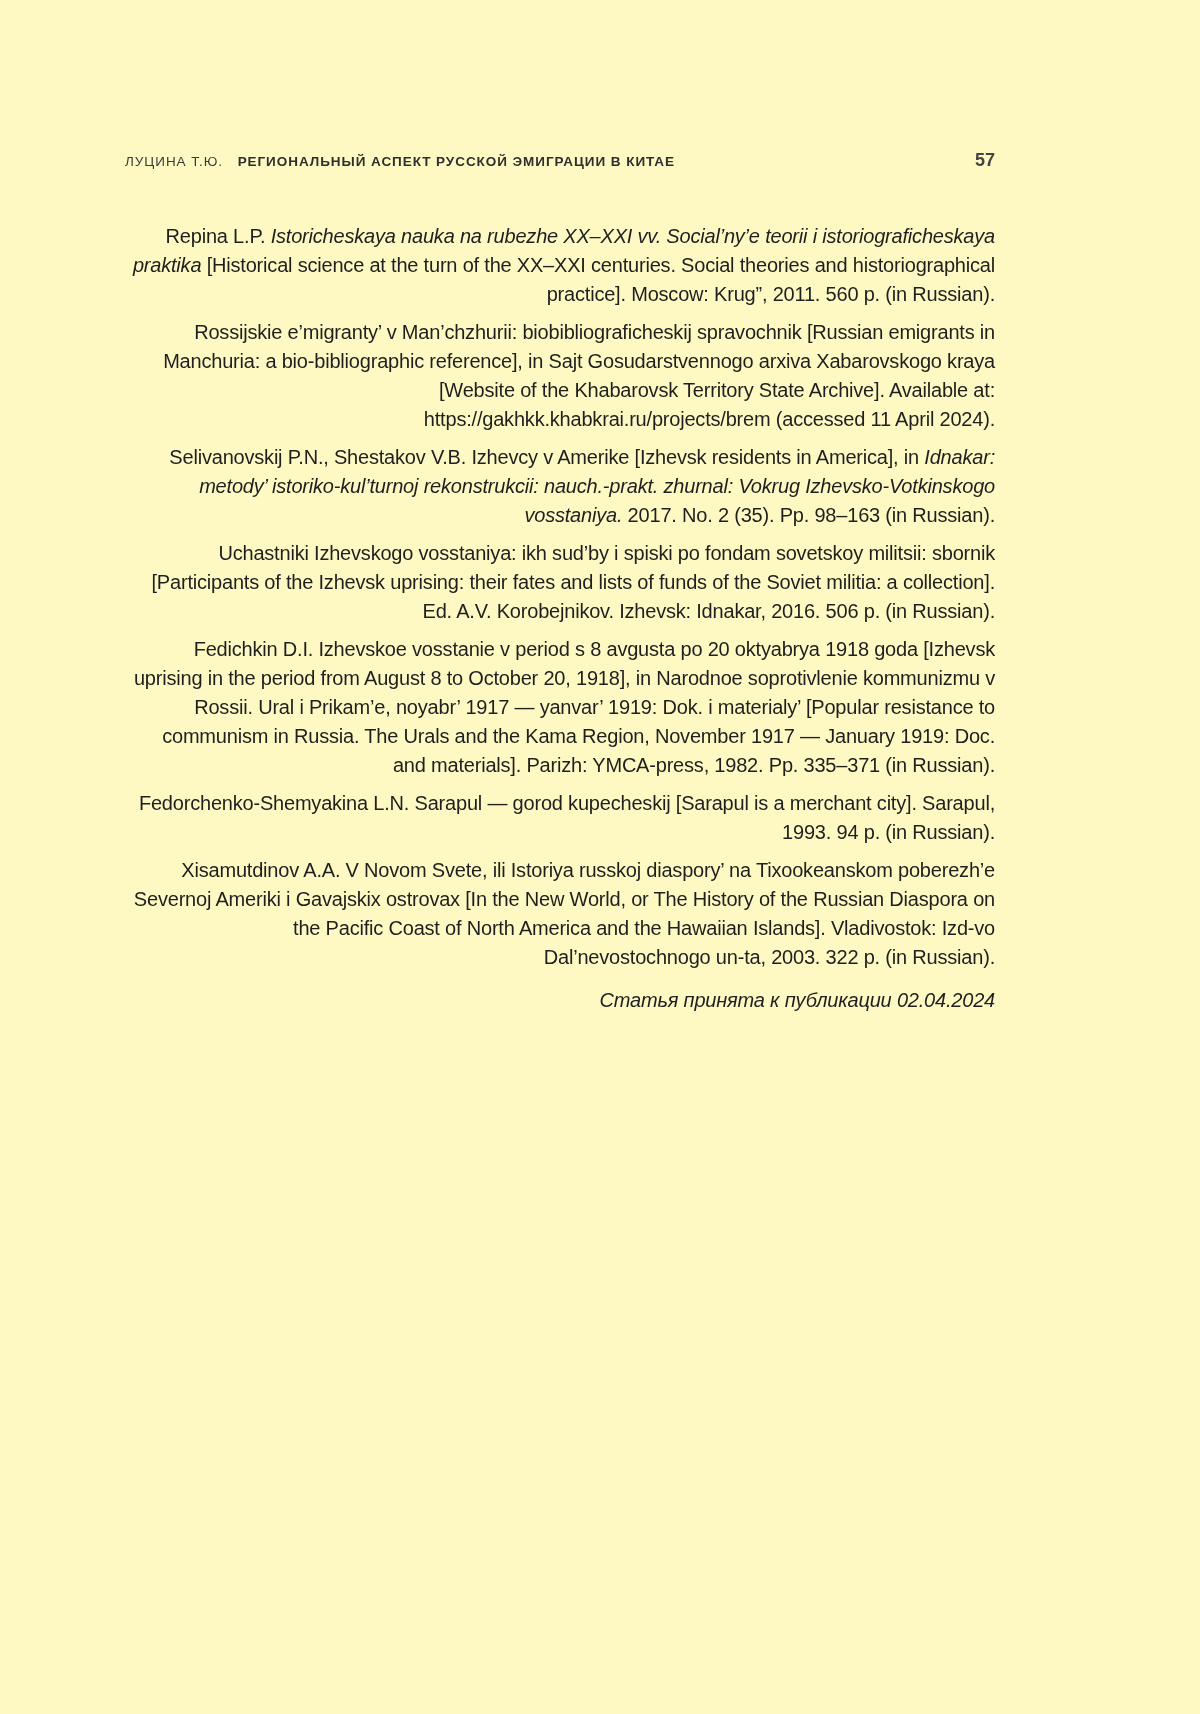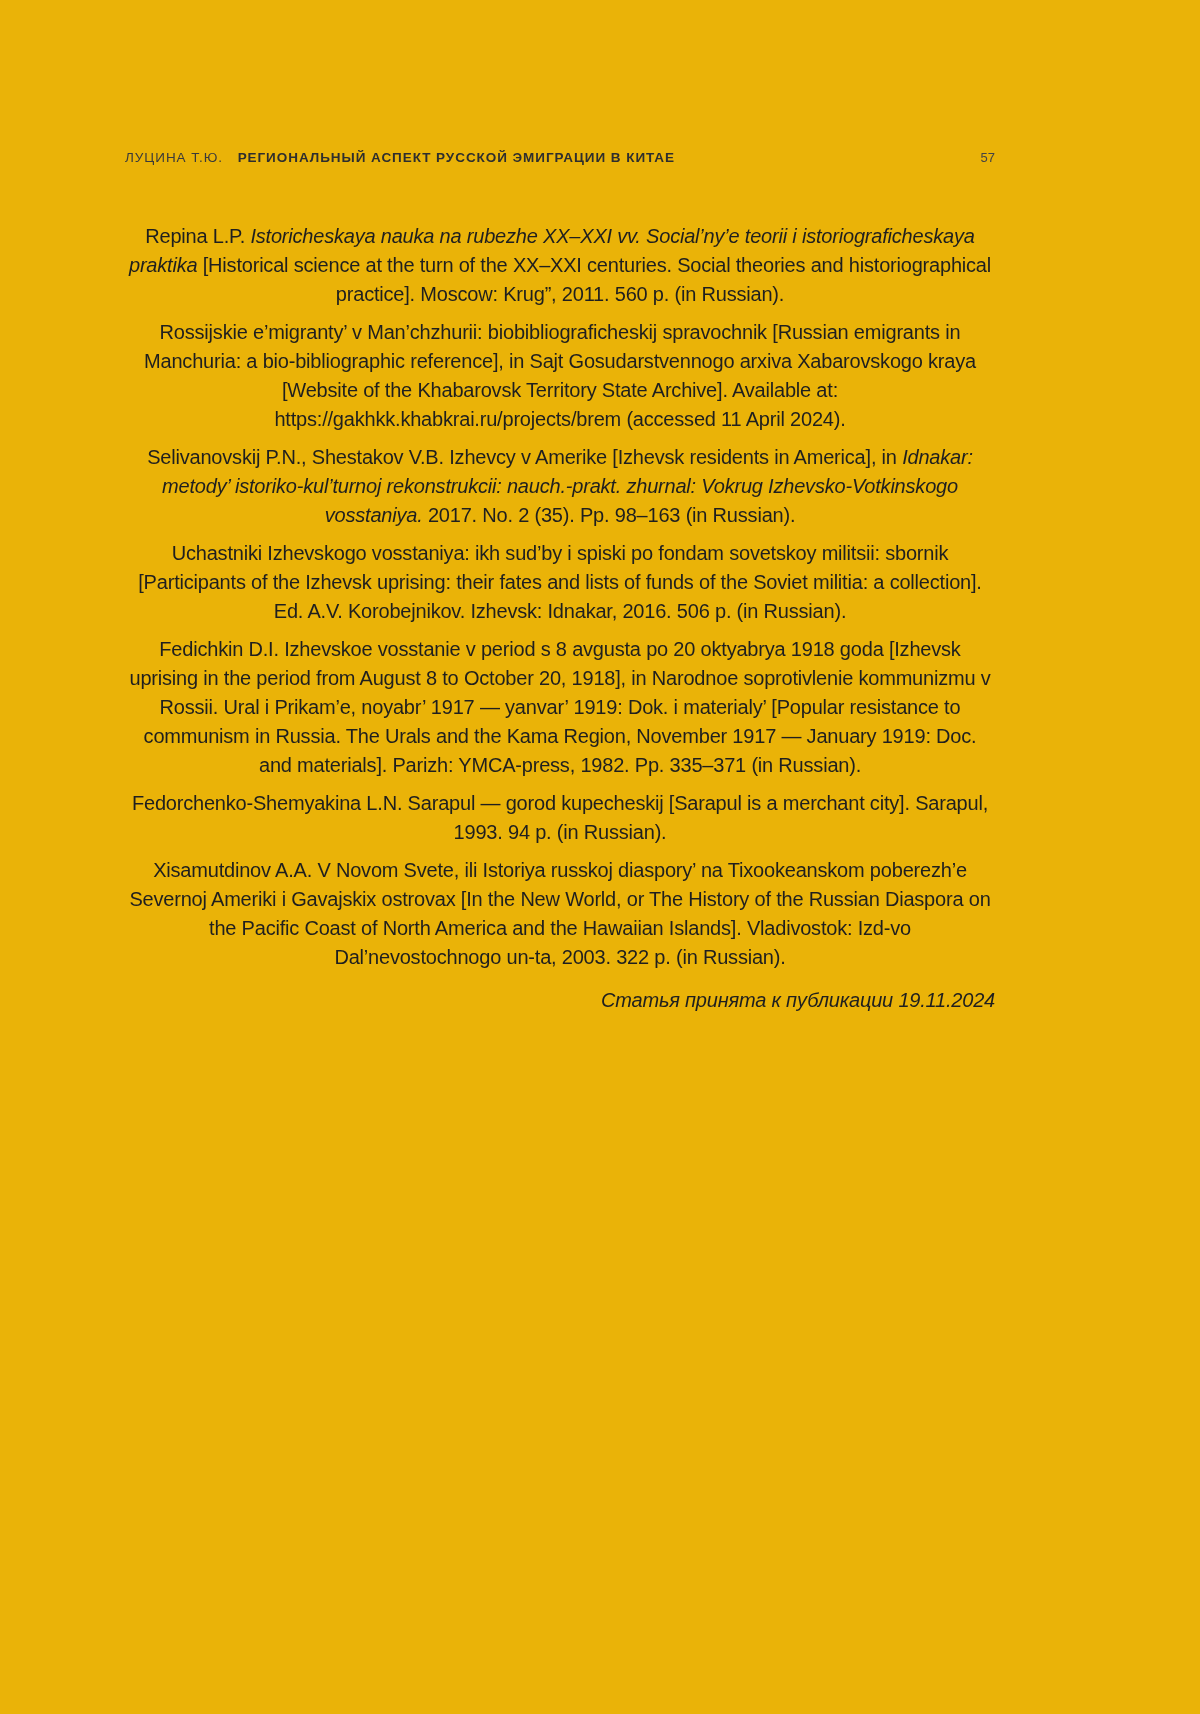--- a/index.html
+++ b/index.html
@@ -4,21 +4,21 @@
 <style>
   html, body {
     margin: 0;
     padding: 0;
     background: #ffffff;
   }
   .page {
     position: relative;
     width: 1200px;
     height: 1714px;
-    background: #eab308;
+    background: #fef9c3;
     font-family: "Liberation Sans", sans-serif;
     overflow: hidden;
   }
   .running-header {
     position: absolute;
     top: 150px;
     left: 125px;
     width: 870px;
     display: flex;
     justify-content: space-between;
@@ -32,37 +32,37 @@
   }
   .hdr-author {
     font-weight: 400;
     margin-right: 10px;
   }
   .hdr-title {
     font-weight: 700;
     color: #2e2e2e;
   }
   .page-number {
-    font-size: 13px;
+    font-size: 18px;
     color: #444444;
-    font-weight: 400;
+    font-weight: 700;
   }
   .refs {
     position: absolute;
     top: 222px;
     left: 125px;
     width: 870px;
     font-size: 20px;
     line-height: 29px;
     color: #1f1f1f;
     letter-spacing: -0.2px;
   }
   .ref {
     margin: 0 0 9px 0;
-    text-align: center;
+    text-align: right;
   }
   .ref em {
     font-style: italic;
   }
   .footer-note {
     margin-top: 14px;
     text-align: right;
     font-style: italic;
     color: #1f1f1f;
   }
@@ -82,16 +82,16 @@
 
   <main class="refs">
 
     <p class="ref"><span>Repina L.P. </span><em>Istoricheskaya nauka na rubezhe XX–XXI vv. Social’ny’e teorii i istoriograficheskaya praktika</em><span> [Historical science at the turn of the XX–XXI centuries. Social theories and historiographical practice]. Moscow: Krug”, 2011. 560 p. (in Russian).</span></p>
       <p class="ref"><span>Rossijskie e’migranty’ v Man’chzhurii: biobibliograficheskij spravochnik [Russian emigrants in Manchuria: a bio-bibliographic reference], in Sajt Gosudarstvennogo arxiva Xabarovskogo kraya [Website of the Khabarovsk Territory State Archive]. Available at: https://gakhkk.khabkrai.ru/projects/brem (accessed 11 April 2024).</span></p>
       <p class="ref"><span>Selivanovskij P.N., Shestakov V.B. Izhevcy v Amerike [Izhevsk residents in America], in </span><em>Idnakar: metody’ istoriko-kul’turnoj rekonstrukcii: nauch.-prakt. zhurnal: Vokrug Izhevsko-Votkinskogo vosstaniya.</em><span> 2017. No. 2 (35). Pp. 98–163 (in Russian).</span></p>
       <p class="ref"><span>Uchastniki Izhevskogo vosstaniya: ikh sud’by i spiski po fondam sovetskoy militsii: sbornik [Participants of the Izhevsk uprising: their fates and lists of funds of the Soviet militia: a collection]. Ed. A.V. Korobejnikov. Izhevsk: Idnakar, 2016. 506 p. (in Russian).</span></p>
       <p class="ref"><span>Fedichkin D.I. Izhevskoe vosstanie v period s 8 avgusta po 20 oktyabrya 1918 goda [Izhevsk uprising in the period from August 8 to October 20, 1918], in Narodnoe soprotivlenie kommunizmu v Rossii. Ural i Prikam’e, noyabr’ 1917 — yanvar’ 1919: Dok. i materialy’ [Popular resistance to communism in Russia. The Urals and the Kama Region, November 1917 — January 1919: Doc. and materials]. Parizh: YMCA-press, 1982. Pp. 335–371 (in Russian).</span></p>
       <p class="ref"><span>Fedorchenko-Shemyakina L.N. Sarapul — gorod kupecheskij [Sarapul is a merchant city]. Sarapul, 1993. 94 p. (in Russian).</span></p>
       <p class="ref"><span>Xisamutdinov A.A. V Novom Svete, ili Istoriya russkoj diaspory’ na Tixookeanskom poberezh’e Severnoj Ameriki i Gavajskix ostrovax [In the New World, or The History of the Russian Diaspora on the Pacific Coast of North America and the Hawaiian Islands]. Vladivostok: Izd-vo Dal’nevostochnogo un-ta, 2003. 322 p. (in Russian).</span></p>
-      <div class="footer-note">Статья принята к публикации 19.11.2024</div>
+      <div class="footer-note">Статья принята к публикации 02.04.2024</div>
   </main>
 
 </div>
 
 </body></html>

